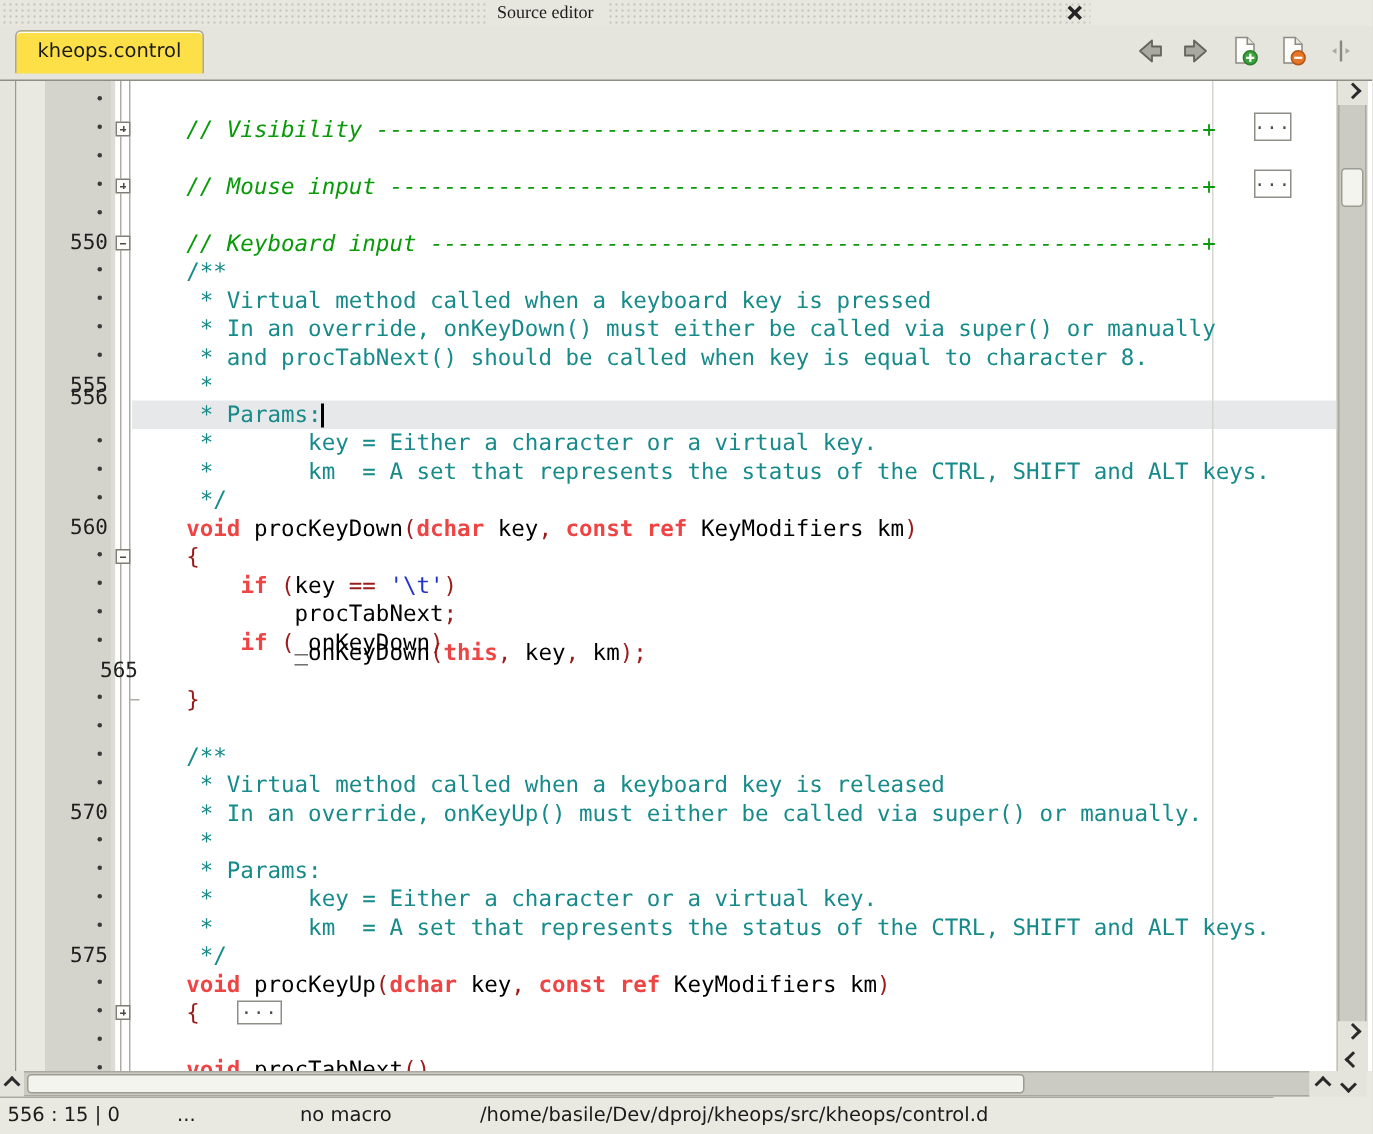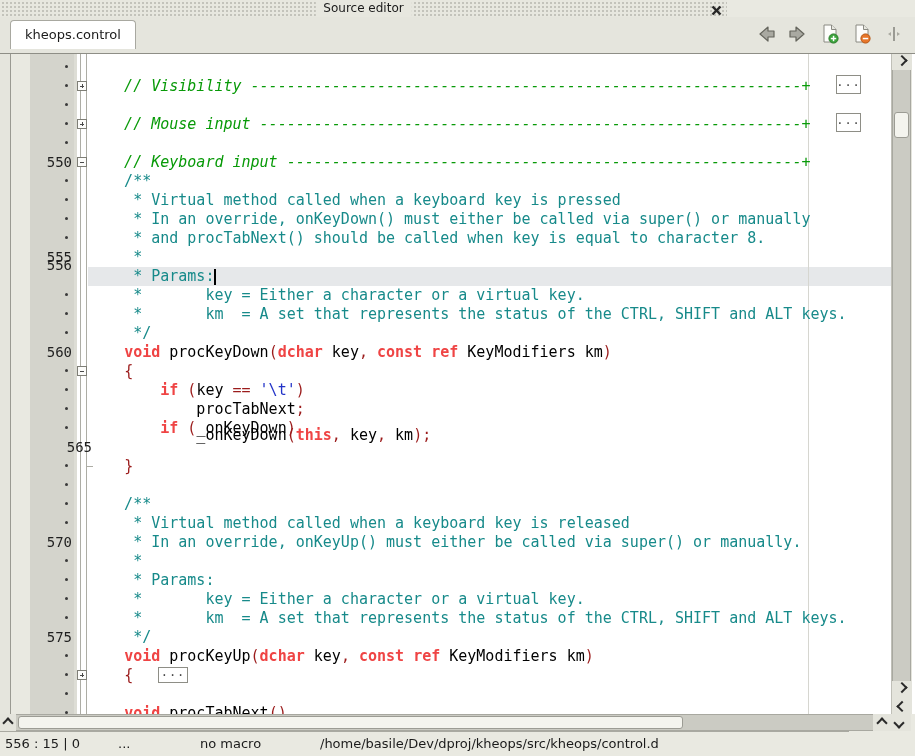--- a/index.html
+++ b/index.html
@@ -2,29 +2,29 @@
 <html><head>
 <meta charset="utf-8">
 <style>
   html,body{margin:0;padding:0;background:#d8d8d0;}
   .window{position:relative;width:915px;height:756px;background:#E9E9E1;overflow:hidden;
           font-family:"DejaVu Sans",sans-serif;color:#1b1b1b;}
 
   
   .titlebar{position:absolute;left:0;top:0;width:727px;height:17px;background:#E7E7DF;
             background-image:radial-gradient(circle,#c3c3bb 0.8px,transparent 1px);
-            background-size:4px 4px;background-position:1px 1px;}
+            background-size:4px 4px;background-position:1px 1px;font-family:Liberation Serif, serif;}
   .titlebar .title{position:absolute;left:50%;top:1px;transform:translateX(-50%);
             font-size:12px;line-height:15px;background:#E7E7DF;padding:0 8px;white-space:nowrap;}
   .close-btn{position:absolute;right:4px;top:2px;width:13px;height:13px;cursor:default;}
 
   
   .tabbar{position:absolute;left:0;top:17px;width:915px;height:36px;background:#E5E5DD;
           border-bottom:1px solid #8E8E86;}
-  .tab{position:absolute;left:10px;top:3px;height:28px;padding:0 14px;background:#ffffff;
+  .tab{position:absolute;left:10px;top:3px;height:28px;padding:0 14px;background:#fde047;
        border:1px solid #A8A8A0;border-bottom:none;border-radius:4px 4px 0 0;
        font-size:13px;line-height:28px;white-space:nowrap;box-shadow:0 1px 0 #fff inset;}
   .toolbar{position:absolute;right:10px;top:5px;height:24px;display:flex;gap:10px;align-items:center;}
   .tool-btn{width:22px;height:22px;display:flex;align-items:center;justify-content:center;}
 
   
   .editor{position:absolute;left:0;top:54px;width:915px;height:660px;background:#FFFFFF;}
   .strip-outer{position:absolute;left:0;top:0;width:10px;height:660px;background:#E5E5DD;border-right:1px solid #9A9A92;}
   .strip-marks{position:absolute;left:11px;top:0;width:19px;height:660px;background:#E9E9E1;}
   .gutter-numbers{position:absolute;left:30px;top:0;width:44px;height:660px;background:#D4D4CC;}

